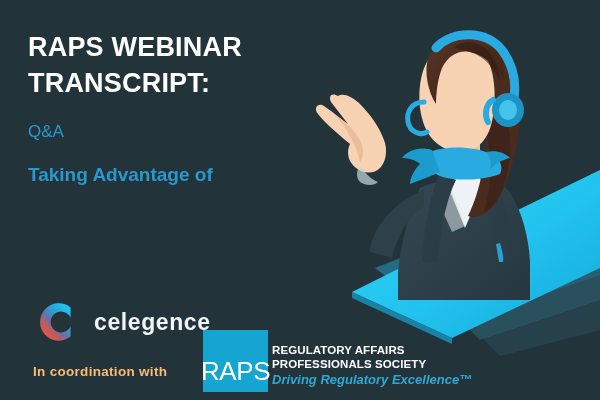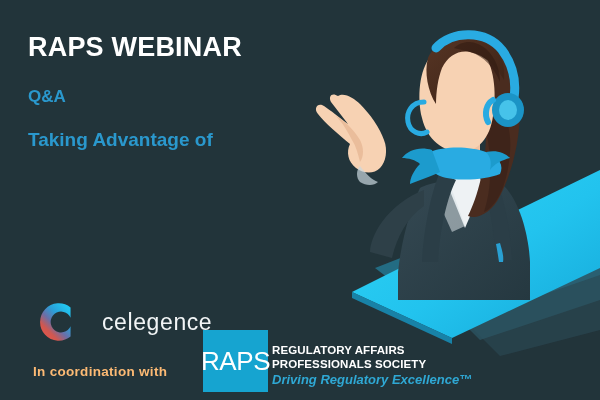--- a/index.html
+++ b/index.html
@@ -37,21 +37,21 @@
     font-weight: bold;
     line-height: 1.32;
     letter-spacing: 0.2px;
     margin: 0 0 20px 0;
     text-transform: uppercase;
   }
   #headline .hl-line { display: block; }
   #qa-line {
     color: #2a98cd;
     font-size: 17px;
-    font-weight: bold;
+    font-weight: normal;
     line-height: 1.3;
     margin: 0 0 18px 0;
   }
   #subtitle {
     color: #2a98cd;
     font-size: 19px;
     font-weight: bold;
     line-height: 1.52;
     margin: 0;
   }
@@ -67,23 +67,23 @@
     z-index: 6;
   }
   #celegence-mark {
     width: 52px;
     height: 52px;
     flex: 0 0 52px;
   }
   #celegence-wordmark {
     color: #f2f5f6;
     font-size: 23px;
-    font-weight: normal;
+    font-weight: bold;
     letter-spacing: 0.6px;
-    margin-left: 20px;
+    margin-left: 12px;
     line-height: 1;
   }
 
   
   #coordination-text {
     position: absolute;
     left: 33px;
     top: 364px;
     color: #fdba74;
     font-size: 13.5px;
@@ -109,21 +109,21 @@
     align-items: flex-end;
     justify-content: center;
     flex: 0 0 65px;
   }
   #raps-badge-text {
     color: #ffffff;
     font-size: 26px;
     font-weight: normal;
     letter-spacing: -0.4px;
     line-height: 1;
-    padding-bottom: 18px;
+    padding-bottom: 8px;
   }
   #raps-words {
     margin-left: 4px;
     padding-bottom: 3px;
   }
   .raps-word-line {
     color: #ffffff;
     font-size: 11.5px;
     font-weight: bold;
     line-height: 1.18;
@@ -249,20 +249,21 @@
                  C 356,178 356,170 360,166 Z" fill="#c9d7de" opacity="0.7"></path>
       </g>
 
       <rect x="0" y="0" width="600" height="400" fill="none"></rect>
     </g>
   </svg>
 
   <div id="text-block">
     <h1 id="headline">
       <span class="hl-line">RAPS WEBINAR</span>
+      <span class="hl-line">TRANSCRIPT:</span>
     </h1>
     <div id="qa-line">Q&amp;A</div>
     <div id="subtitle">
       <span class="sub-line">Taking Advantage of</span>
     </div>
   </div>
 
   <div id="celegence-logo">
     <svg id="celegence-mark" viewBox="0 0 100 100" xmlns="http://www.w3.org/2000/svg">
       <defs>

